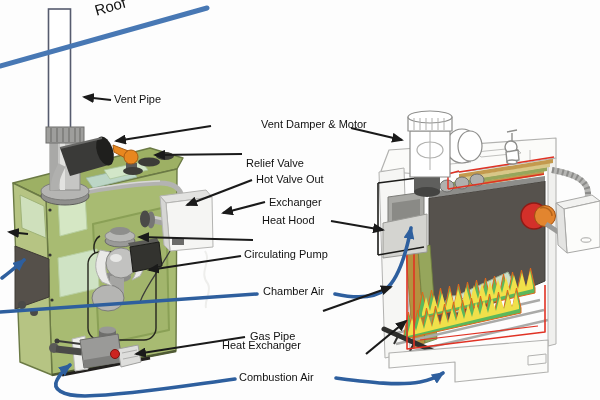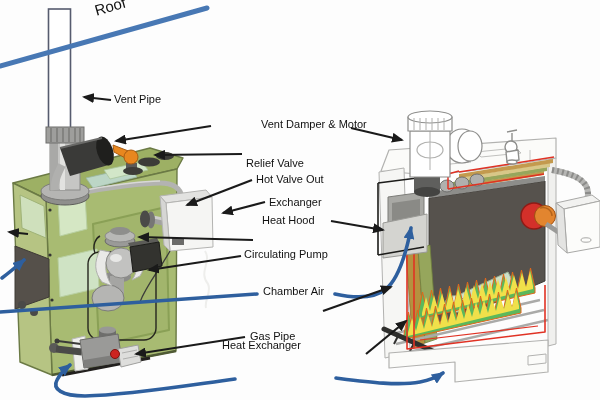--- a/index.html
+++ b/index.html
@@ -273,13 +273,14 @@
 <div class="lbl" style="left:114px;top:92px;">Vent Pipe</div>
 <div class="lbl" style="left:213px;top:117px;margin-left:48px;">Vent Damper &amp; Motor</div>
 <div class="lbl" style="left:246px;top:156px;">Relief Valve</div>
 <div class="lbl" style="left:256px;top:172px;">Hot Valve Out</div>
 <div class="lbl" style="left:269px;top:195px;">Exchanger</div>
 <div class="lbl" style="left:262px;top:213px;">Heat Hood</div>
 <div class="lbl" style="left:244px;top:247px;">Circulating Pump</div>
 <div class="lbl" style="left:263px;top:284px;">Chamber Air</div>
 <div class="lbl" style="left:222px;top:304px;margin-top:34px;">Heat Exchanger</div>
 <div class="lbl" style="left:250px;top:329px;">Gas Pipe</div>
+<div class="lbl" style="left:239px;top:370px;">Combustion Air</div>
 </div>
 
 </body></html>

